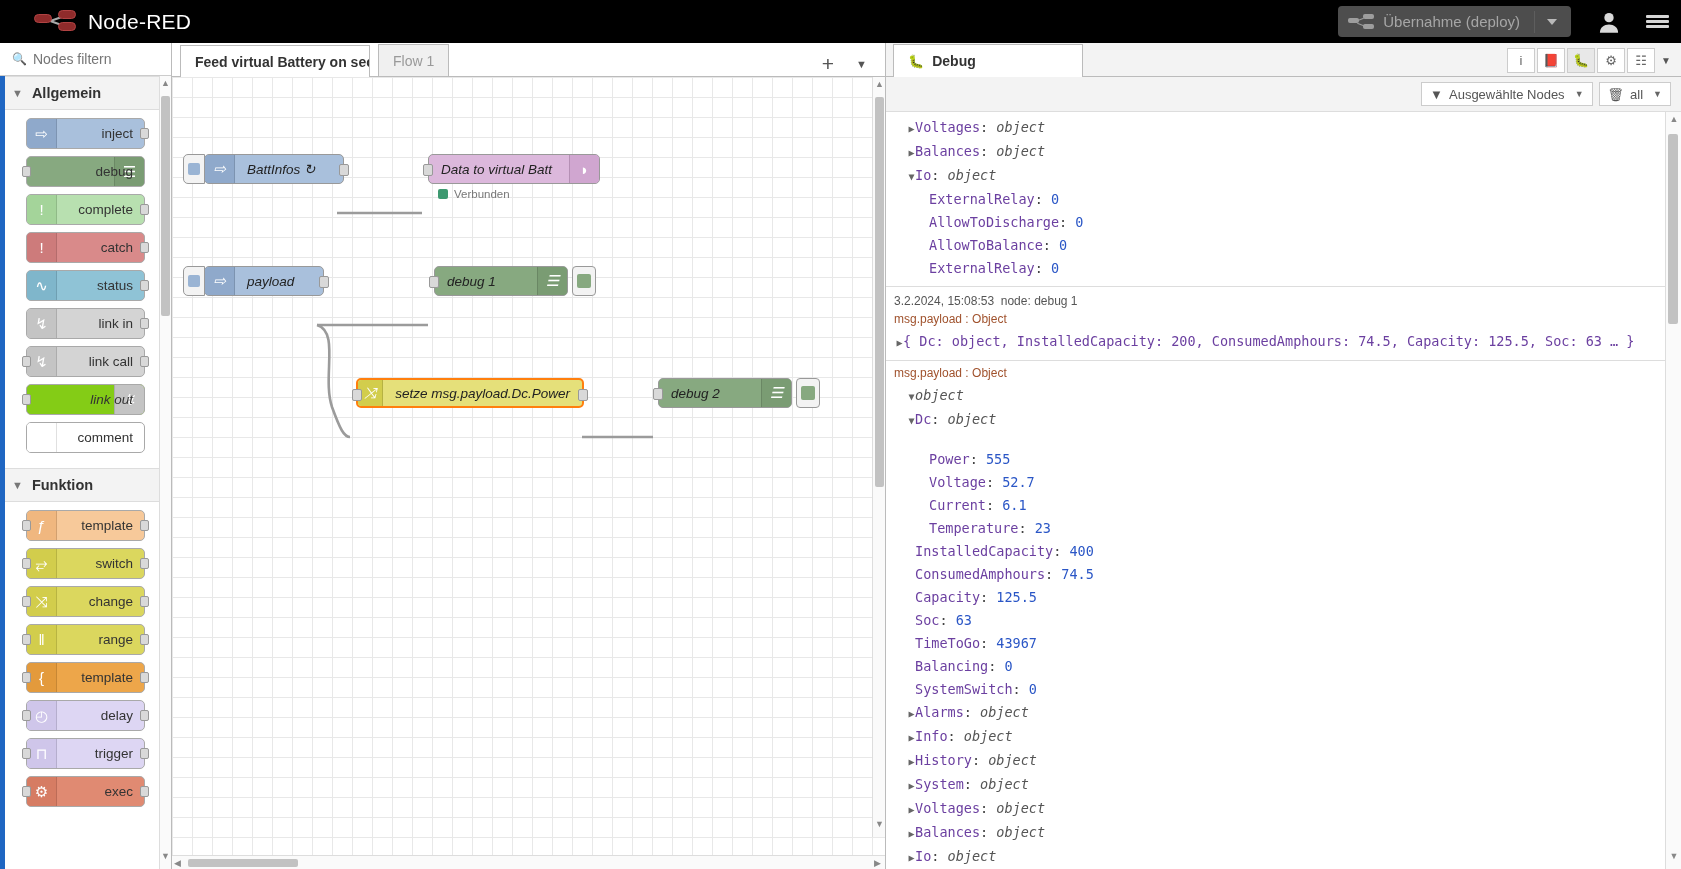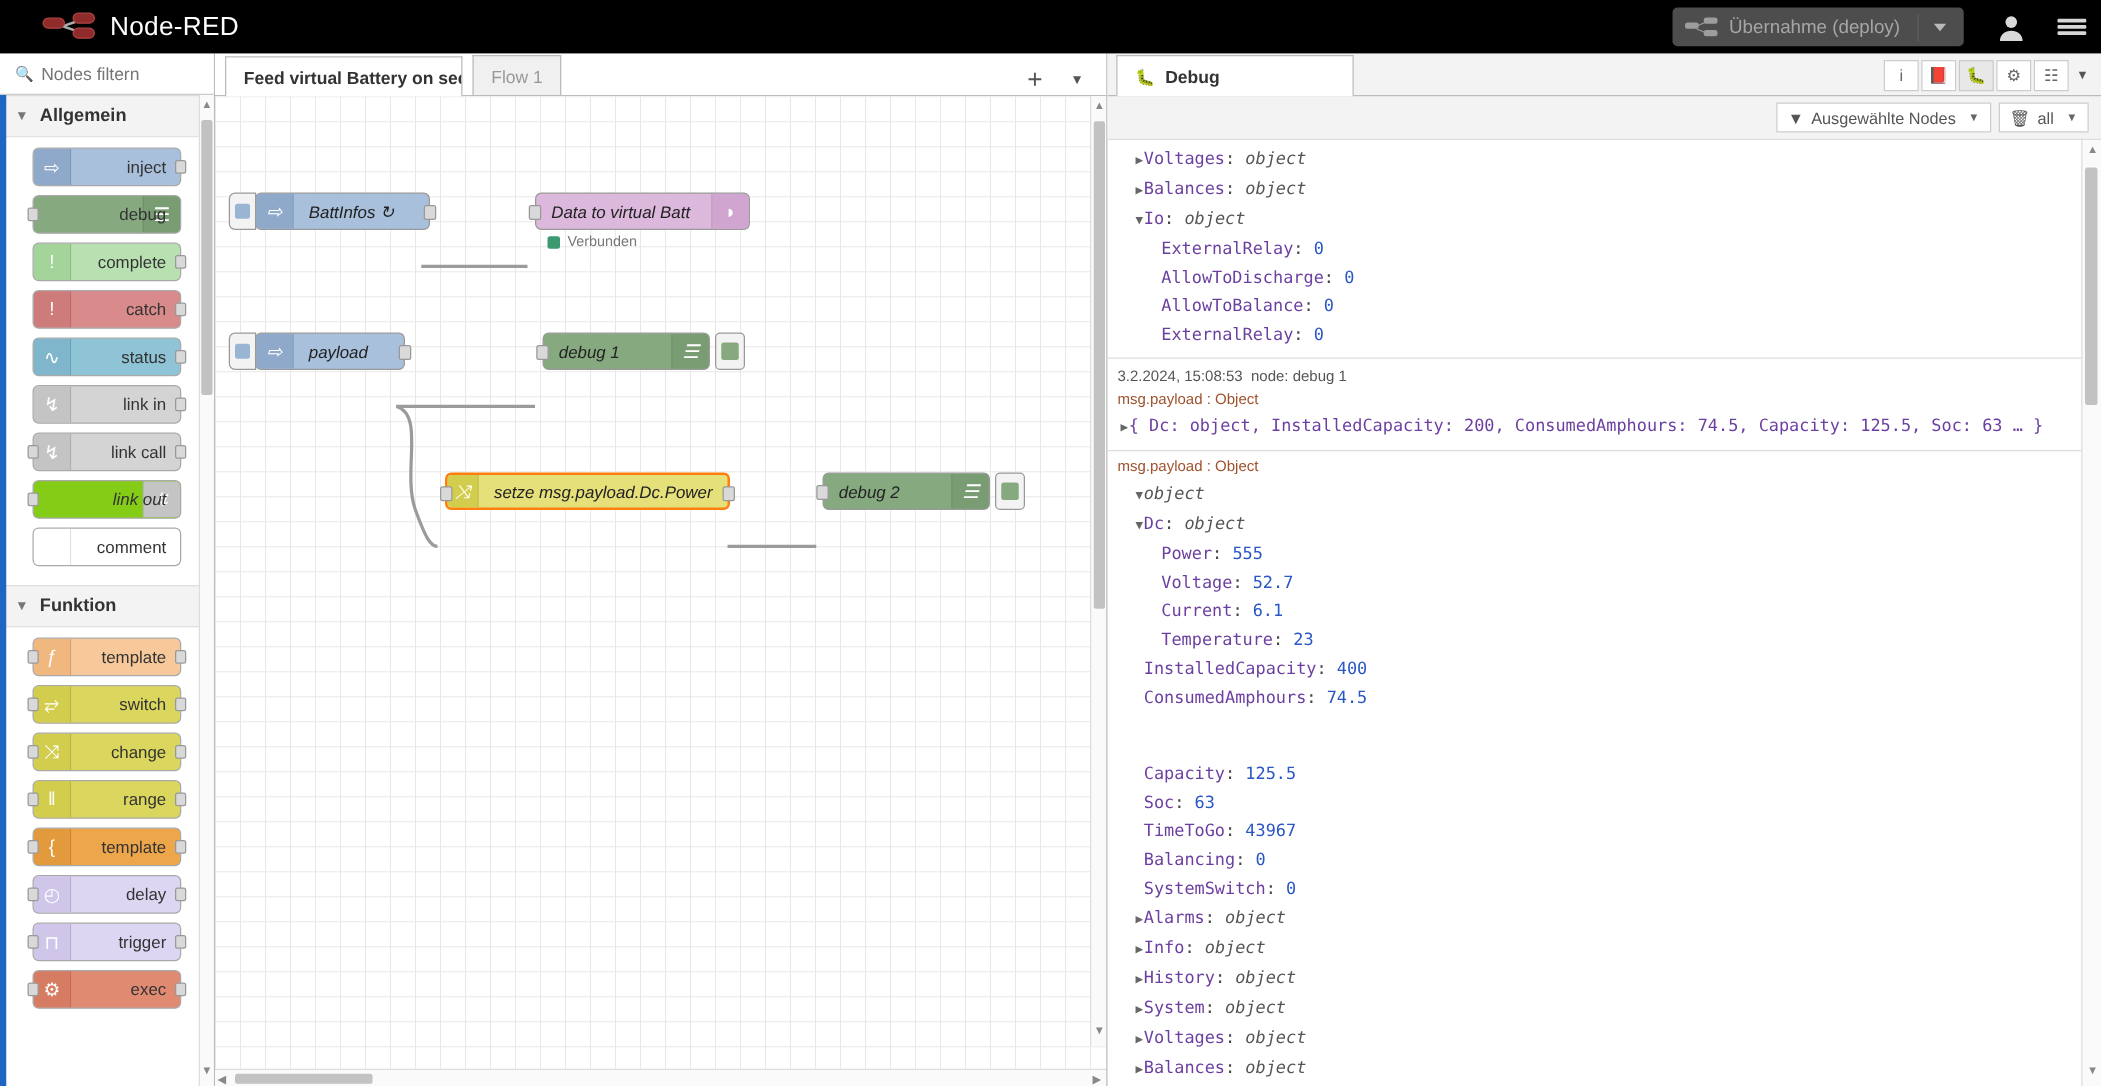--- a/index.html
+++ b/index.html
@@ -465,27 +465,27 @@
       </div>
       <div class="msg-entry">
         <div class="msg-meta"><span>3.2.2024, 15:08:53</span>&nbsp;&nbsp;<span>node: debug 1</span></div>
         <div class="msg-topic">msg.payload : Object</div>
         <div class="jrow" style="padding-left: 10px;"><span class="tw">▶</span><span class="jkey">{ Dc: object, InstalledCapacity: 200, ConsumedAmphours: 74.5, Capacity: 125.5, Soc: 63 … }</span></div>
       </div>
       <div class="msg-entry">
         <div class="msg-topic">msg.payload : Object</div>
         <div class="jrow" style="padding-left: 22px;"><span class="tw">▼</span><span class="jtype">object</span></div>
         <div class="jrow" style="padding-left: 22px;"><span class="tw">▼</span><span class="jkey">Dc</span><span class="jpunct">: </span><span class="jtype">object</span></div>
-        <div class="jrow" style="padding-left: 36px;"><span class="tw"></span><span class="jkey">Power</span><span class="jpunct">: </span><span class="jnum">555</span></div>
+        <div class="jrow" style="padding-left: 36px; margin-top: 16px;"><span class="tw"></span><span class="jkey">Power</span><span class="jpunct">: </span><span class="jnum">555</span></div>
         <div class="jrow" style="padding-left: 36px;"><span class="tw"></span><span class="jkey">Voltage</span><span class="jpunct">: </span><span class="jnum">52.7</span></div>
         <div class="jrow" style="padding-left: 36px;"><span class="tw"></span><span class="jkey">Current</span><span class="jpunct">: </span><span class="jnum">6.1</span></div>
         <div class="jrow" style="padding-left: 36px;"><span class="tw"></span><span class="jkey">Temperature</span><span class="jpunct">: </span><span class="jnum">23</span></div>
         <div class="jrow" style="padding-left: 22px;"><span class="tw"></span><span class="jkey">InstalledCapacity</span><span class="jpunct">: </span><span class="jnum">400</span></div>
         <div class="jrow" style="padding-left: 22px;"><span class="tw"></span><span class="jkey">ConsumedAmphours</span><span class="jpunct">: </span><span class="jnum">74.5</span></div>
-        <div class="jrow" style="padding-left: 22px; margin-top: 38px;"><span class="tw"></span><span class="jkey">Capacity</span><span class="jpunct">: </span><span class="jnum">125.5</span></div>
+        <div class="jrow" style="padding-left: 22px;"><span class="tw"></span><span class="jkey">Capacity</span><span class="jpunct">: </span><span class="jnum">125.5</span></div>
         <div class="jrow" style="padding-left: 22px;"><span class="tw"></span><span class="jkey">Soc</span><span class="jpunct">: </span><span class="jnum">63</span></div>
         <div class="jrow" style="padding-left: 22px;"><span class="tw"></span><span class="jkey">TimeToGo</span><span class="jpunct">: </span><span class="jnum">43967</span></div>
         <div class="jrow" style="padding-left: 22px;"><span class="tw"></span><span class="jkey">Balancing</span><span class="jpunct">: </span><span class="jnum">0</span></div>
         <div class="jrow" style="padding-left: 22px;"><span class="tw"></span><span class="jkey">SystemSwitch</span><span class="jpunct">: </span><span class="jnum">0</span></div>
         <div class="jrow" style="padding-left: 22px;"><span class="tw">▶</span><span class="jkey">Alarms</span><span class="jpunct">: </span><span class="jtype">object</span></div>
         <div class="jrow" style="padding-left: 22px;"><span class="tw">▶</span><span class="jkey">Info</span><span class="jpunct">: </span><span class="jtype">object</span></div>
         <div class="jrow" style="padding-left: 22px;"><span class="tw">▶</span><span class="jkey">History</span><span class="jpunct">: </span><span class="jtype">object</span></div>
         <div class="jrow" style="padding-left: 22px;"><span class="tw">▶</span><span class="jkey">System</span><span class="jpunct">: </span><span class="jtype">object</span></div>
         <div class="jrow" style="padding-left: 22px;"><span class="tw">▶</span><span class="jkey">Voltages</span><span class="jpunct">: </span><span class="jtype">object</span></div>
         <div class="jrow" style="padding-left: 22px;"><span class="tw">▶</span><span class="jkey">Balances</span><span class="jpunct">: </span><span class="jtype">object</span></div>

